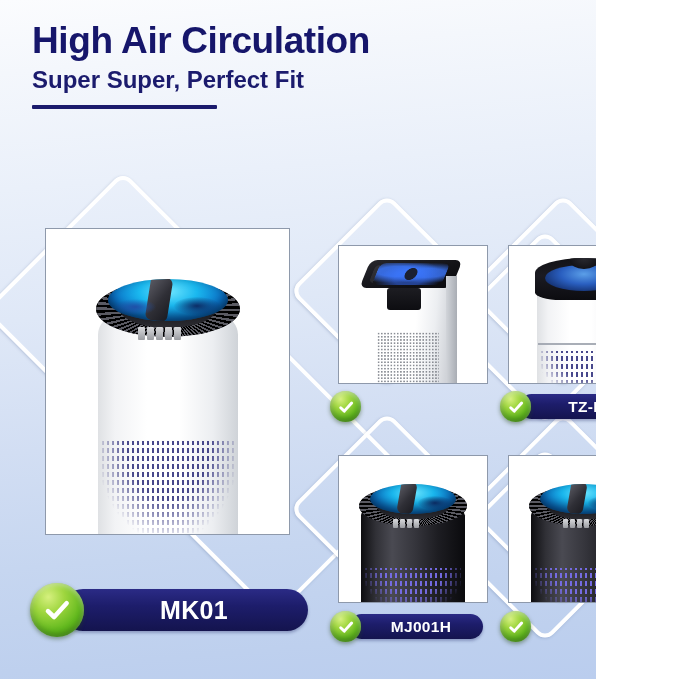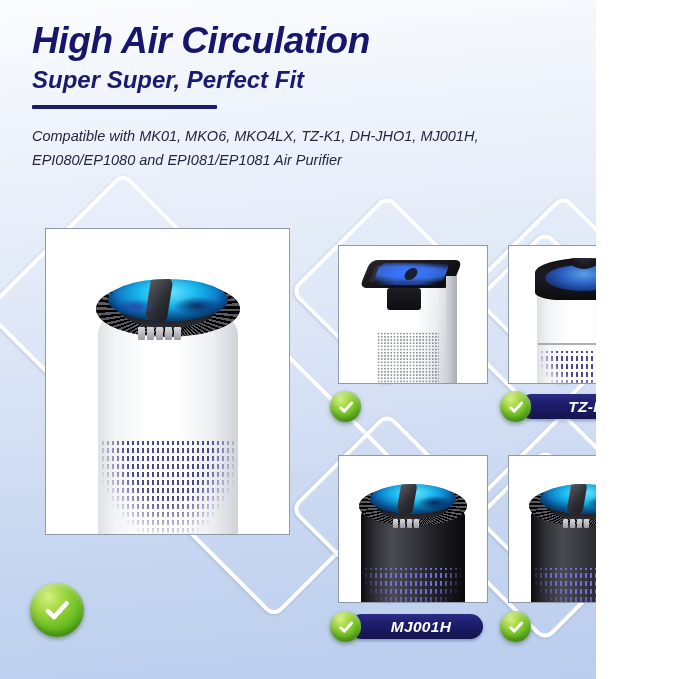--- a/index.html
+++ b/index.html
@@ -15,21 +15,20 @@
     font-family: "Liberation Sans", sans-serif;
     background: linear-gradient(175deg,
         #fbfcfe 0%,
         #f4f7fc 10%,
         #eaf0fa 26%,
         #dfe8f7 44%,
         #d2def3 62%,
         #c6d6f0 78%,
         #bed0ee 92%,
         #bacdee 100%);
-    font-style: italic;
   }
 
   
   .header {
     position: absolute;
     left: 32px;
     top: 22px;
     width: 620px;
   }
   .title-main {
@@ -280,24 +279,20 @@
 </style>
 </head>
 <body>
 
 <div id="stage">
 
   <div class="header">
     <h1 class="title-main">High Air Circulation</h1>
     <h2 class="title-sub">Super Super, Perfect Fit</h2>
     <div class="rule"></div>
-    <div class="compat">
-      <div>Compatible with MK01, MKO6, MKO4LX, TZ-K1, DH-JHO1, MJ001H,</div>
-      <div>EPI080/EP1080 and EPI081/EP1081 Air Purifier</div>
-    </div>
   </div>
 
   <div class="diamond d1"></div>
   <div class="diamond d2"></div>
   <div class="diamond d3"></div>
   <div class="diamond d7"></div>
   <div class="diamond d4"></div>
   <div class="diamond d5"></div>
   <div class="diamond d8"></div>
   <div class="diamond d6"></div>
@@ -405,20 +400,21 @@
       </div>
     </div>
   </div>
 
   <div class="badge badge-main">
     <div class="badge-check">
       <svg width="34" height="34" viewBox="0 0 34 34" aria-hidden="true">
         <path d="M8 18.2 L14.1 24 L26.6 10.2" fill="none" stroke="#ffffff" stroke-width="4.6" stroke-linecap="round" stroke-linejoin="round"></path>
       </svg>
     </div>
+    <div class="badge-pill">MK01</div>
   </div>
 
   <div class="badge badge-sm badge-p1">
     <div class="badge-check">
       <svg width="20" height="20" viewBox="0 0 34 34" aria-hidden="true">
         <path d="M8 18.2 L14.1 24 L26.6 10.2" fill="none" stroke="#ffffff" stroke-width="5" stroke-linecap="round" stroke-linejoin="round"></path>
       </svg>
     </div>
   </div>
 

